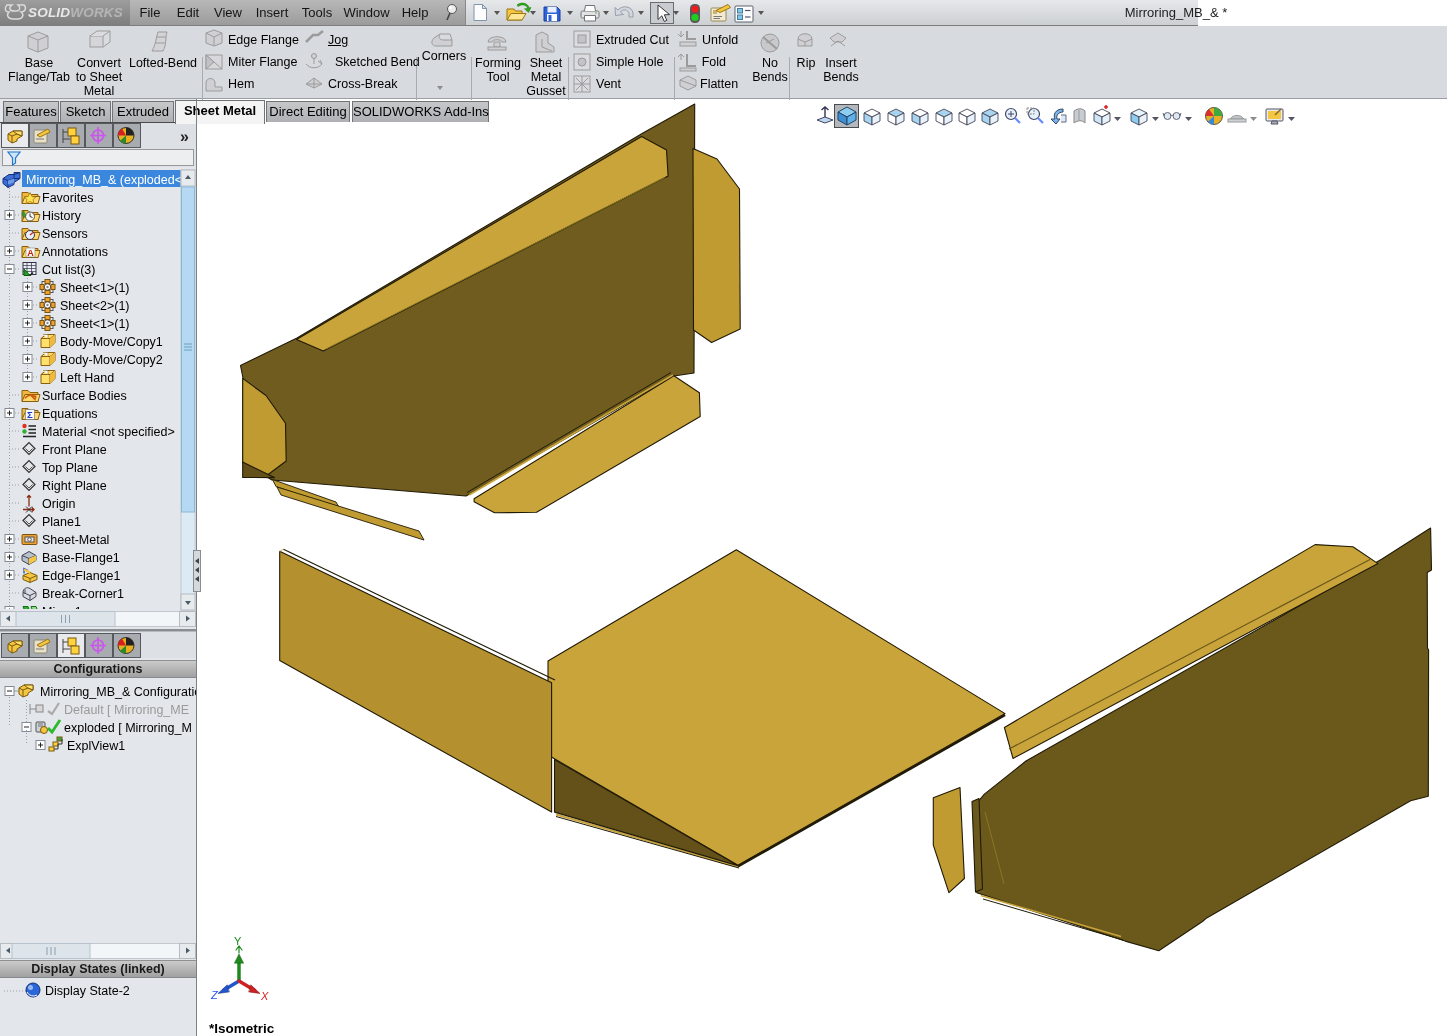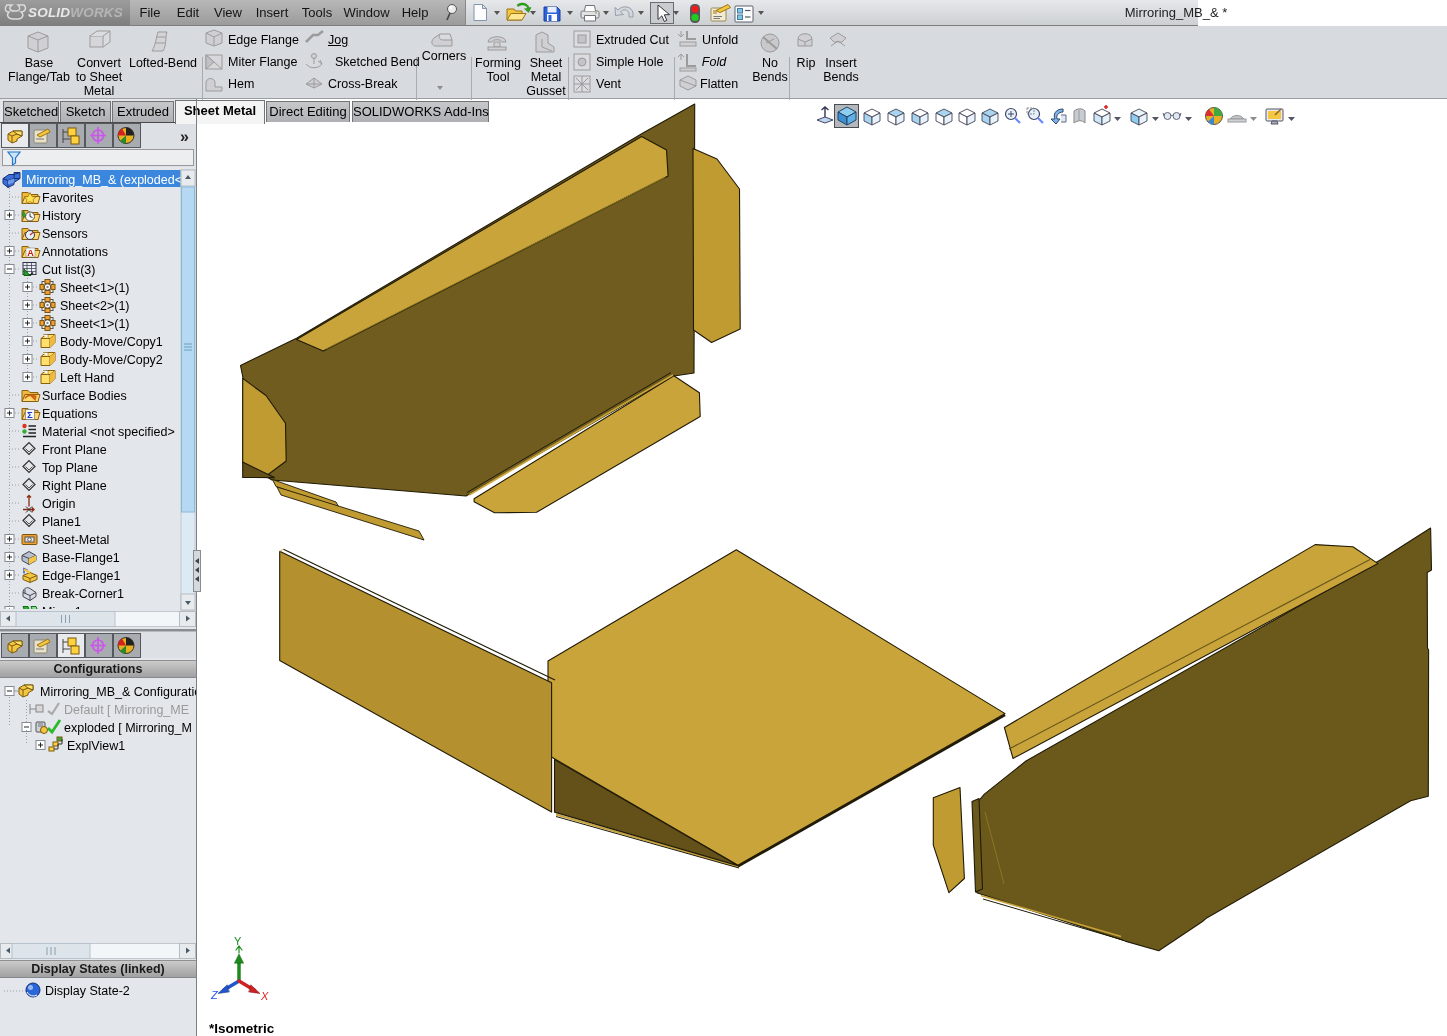--- a/index.html
+++ b/index.html
@@ -191,21 +191,21 @@
 <div class="rlabel" style="left:328px;top:7px;width:100px;text-align:left;text-decoration:underline;">Jog</div>
 <div class="rlabel" style="left:328px;top:29px;width:100px;text-align:left;margin-left:7px;">Sketched Bend</div>
 <div class="rlabel" style="left:328px;top:51px;width:100px;text-align:left;">Cross-Break</div>
 <div class="rlabel" style="left:416px;top:23px;width:56px;">Corners</div>
 <div class="rlabel" style="left:470px;top:30px;width:56px;">Forming<br>Tool</div>
 <div class="rlabel" style="left:518px;top:30px;width:56px;">Sheet<br>Metal<br>Gusset</div>
 <div class="rlabel" style="left:596px;top:7px;width:90px;text-align:left;">Extruded Cut</div>
 <div class="rlabel" style="left:596px;top:29px;width:90px;text-align:left;">Simple Hole</div>
 <div class="rlabel" style="left:596px;top:51px;width:90px;text-align:left;">Vent</div>
 <div class="rlabel" style="left:702px;top:7px;width:60px;text-align:left;">Unfold</div>
-<div class="rlabel" style="left:684px;top:29px;width:60px;text-align:center;font-style:italic;">Fold</div>
+<div class="rlabel" style="left:666px;top:29px;width:60px;text-align:right;">Fold</div>
 <div class="rlabel" style="left:700px;top:51px;width:60px;text-align:left;">Flatten</div>
 <div class="rlabel" style="left:748px;top:30px;width:44px;">No<br>Bends</div>
 <div class="rlabel" style="left:790px;top:30px;width:32px;">Rip</div>
 <div class="rlabel" style="left:818px;top:30px;width:46px;">Insert<br>Bends</div>
 <div style="position:absolute;left:437px;top:60px;width:0;height:0;border-left:3.5px solid transparent;border-right:3.5px solid transparent;border-top:4px solid #8c8c8c;"></div>
 </div>
 <div id="panel">
 <svg width="197" height="937" viewBox="0 0 197 937" style="position:absolute;left:0;top:0" font-family="Liberation Sans, sans-serif">
 <defs>
 <linearGradient id="hdr" x1="0" y1="0" x2="0" y2="1">
@@ -678,19 +678,19 @@
           <rect x="0" y="2" width="17" height="12" rx="1" fill="#e8ecf0" stroke="#556"></rect>
           <rect x="2" y="4" width="13" height="8" fill="#f5c63f"></rect>
           <path d="M 6 14 L 11 14 L 12 17 L 5 17 Z" fill="#aab" stroke="#556"></path>
           <path d="M 9 8 L 15 2" stroke="#863" stroke-width="1.5"></path>
         </g>
 <path d="M 1288 117 l 7 0 l -3.5 4 z" fill="#556"></path>
 </g>
 </svg>
 </div>
 <div id="tabrow">
-  <div class="tab" style="left:3px;width:56px;">Sketched</div>
+  <div class="tab" style="left:3px;width:56px;">Features</div>
   <div class="tab" style="left:60px;width:51px;">Sketch</div>
   <div class="tab" style="left:112px;width:62px;">Extruded</div>
   <div class="tab tabactive" style="left:175px;width:90px;">Sheet Metal</div>
   <div class="tab" style="left:266px;width:84px;">Direct Editing</div>
   <div class="tab" style="left:352px;width:137px;">SOLIDWORKS Add-Ins</div>
 </div>
 
 </body></html>

